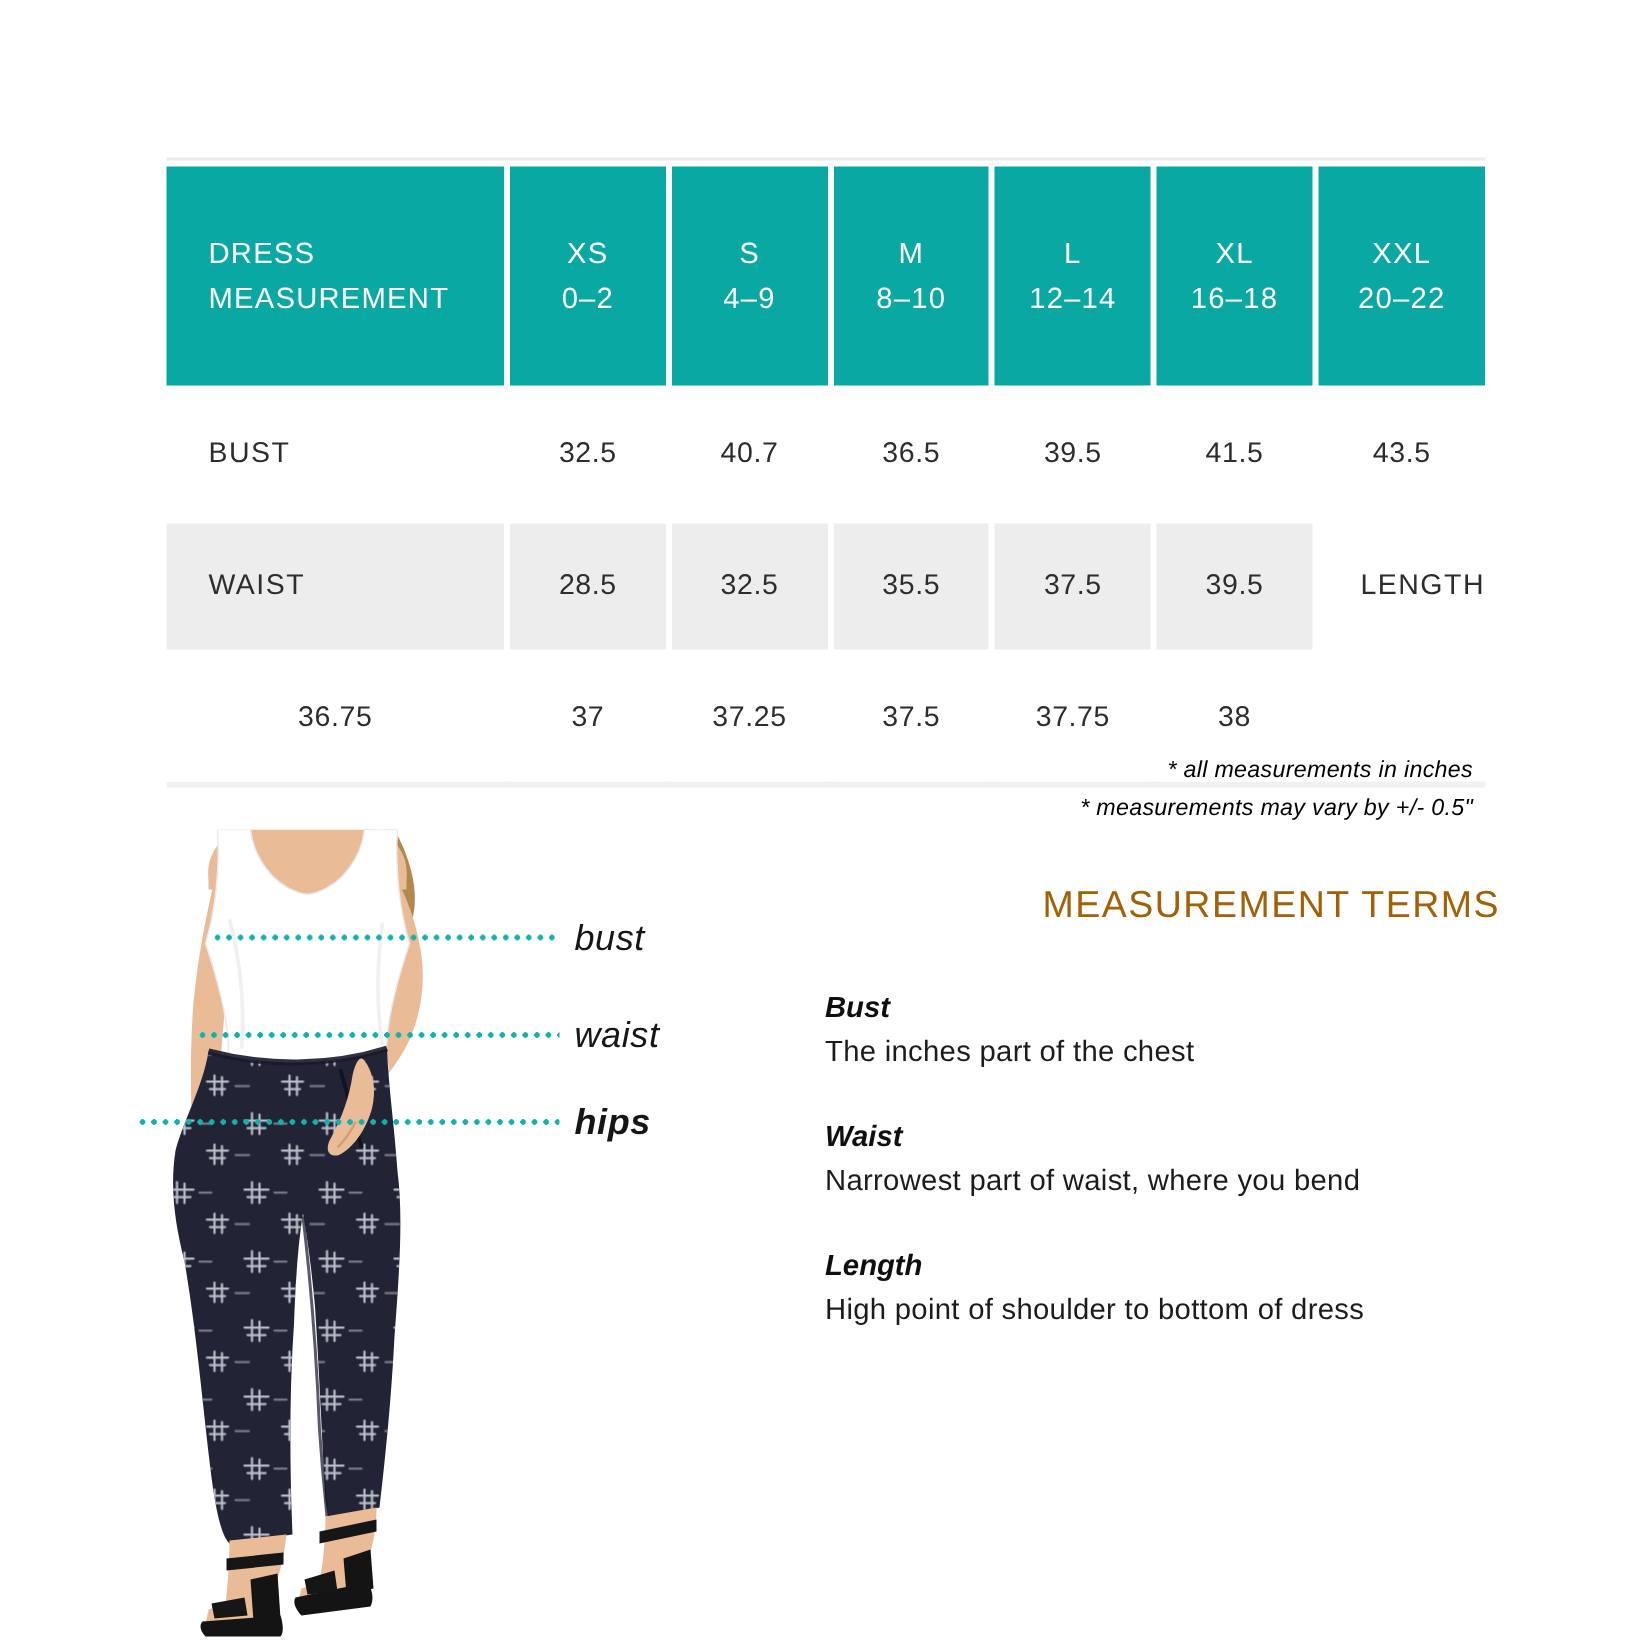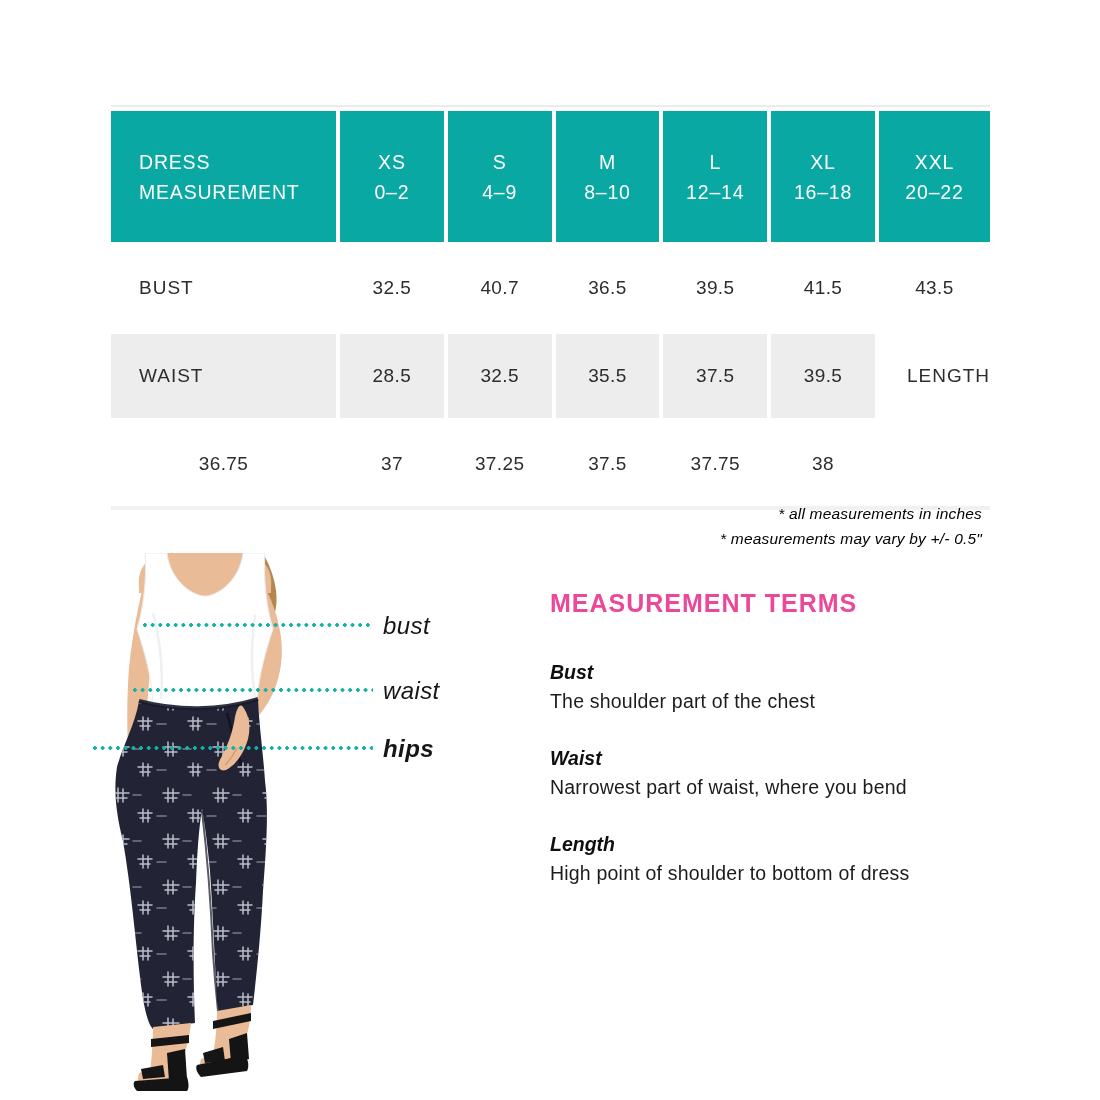--- a/index.html
+++ b/index.html
@@ -4,37 +4,37 @@
 <style>
   html,body{margin:0;padding:0;background:#ffffff;}
   body{width:1100px;height:1100px;position:relative;overflow:hidden;
        font-family:"Liberation Sans",sans-serif;color:#2d2d2d;}
 
   
   .size-table{position:absolute;left:111px;top:105px;width:879px;
     display:grid;grid-template-columns:225px repeat(6,1fr);gap:4px;
     background:#fff;border-top:2px solid #ececec;border-bottom:4px solid #f1f1f1;
     padding-top:4px;}
-  .th{background:#0aa8a2;color:#fff;height:131px;display:flex;flex-direction:column;
+  .th{background:#0aa8a2;color:#fff;height:146px;display:flex;flex-direction:column;
       justify-content:center;align-items:center;font-size:19.5px;line-height:30px;
       letter-spacing:0.8px;}
   .th.label-col{align-items:flex-start;padding-left:28px;}
   .td{height:84px;display:flex;align-items:center;justify-content:center;
       font-size:19px;color:#2d2d2d;letter-spacing:0.4px;background:#fff;}
   .td.label-col{justify-content:flex-start;padding-left:28px;letter-spacing:1px;}
   .td.alt{background:#ededee;}
 
   
   .footnotes{position:absolute;left:482px;top:501px;width:500px;text-align:right;
     font-style:italic;font-size:15.5px;line-height:25px;color:#000000;letter-spacing:0.2px;}
 
   
   .terms{position:absolute;left:550px;top:589px;width:450px;}
-  .terms-heading{margin:0 0 40px 0;font-size:25px;font-weight:700;color:#ec4899;
-    letter-spacing:1px;line-height:29px;}
+  .terms-heading{margin:0 0 40px 0;font-size:25px;font-weight:400;color:#a16207;
+    letter-spacing:1px;line-height:29px;text-align:right;}
   .term{margin-bottom:28px;}
   .term-name{font-size:19.5px;font-weight:700;font-style:italic;color:#0f0f0f;line-height:29px;}
   .term-def{font-size:19.5px;color:#1c1c1c;line-height:29px;letter-spacing:0.2px;}
 
   
   .fit-guide{position:absolute;left:90px;top:553px;width:470px;height:547px;}
   .figure-svg{position:absolute;left:15px;top:0;width:240px;height:547px;}
   .guide-line{position:absolute;height:4px;background-repeat:repeat-x;
     background-image:radial-gradient(circle at 2px 2px,#14b1ab 1.7px,rgba(0,0,0,0) 2px);
     background-size:7.7px 4px;z-index:2;}
@@ -198,21 +198,21 @@
   <div class="guide-label lb-bust">bust</div>
   <div class="guide-label lb-waist">waist</div>
   <div class="guide-label lb-hips">hips</div>
 </div>
 
 <div class="terms">
   <h2 class="terms-heading">MEASUREMENT TERMS</h2>
 
   <div class="term">
     <div class="term-name">Bust</div>
-    <div class="term-def">The shoulder part of the chest</div>
+    <div class="term-def">The inches part of the chest</div>
   </div>
   <div class="term">
     <div class="term-name">Waist</div>
     <div class="term-def">Narrowest part of waist, where you bend</div>
   </div>
   <div class="term">
     <div class="term-name">Length</div>
     <div class="term-def">High point of shoulder to bottom of dress</div>
   </div>
 </div>

